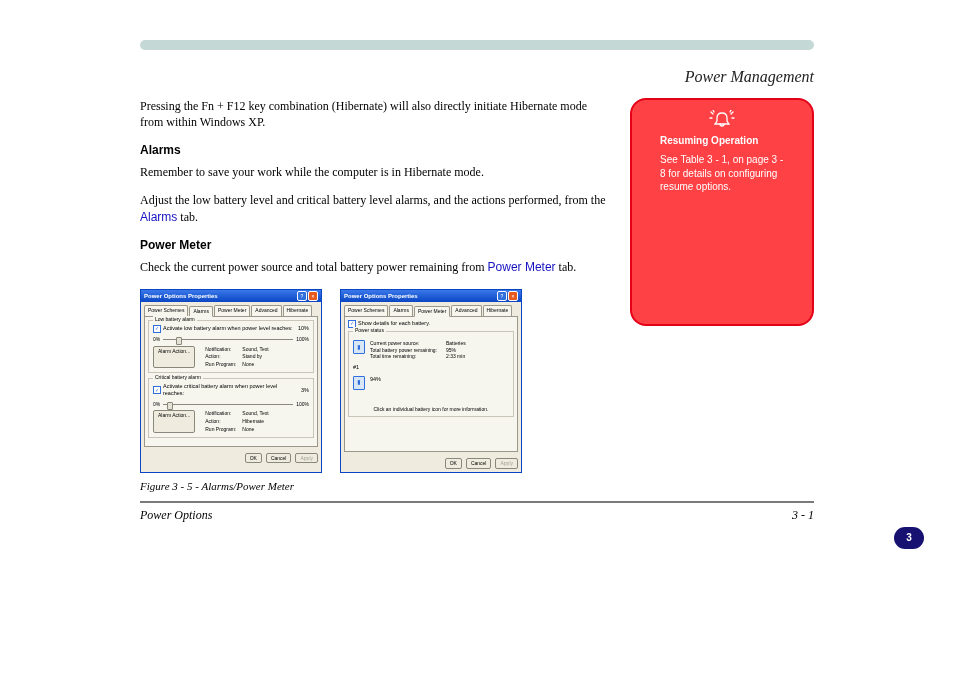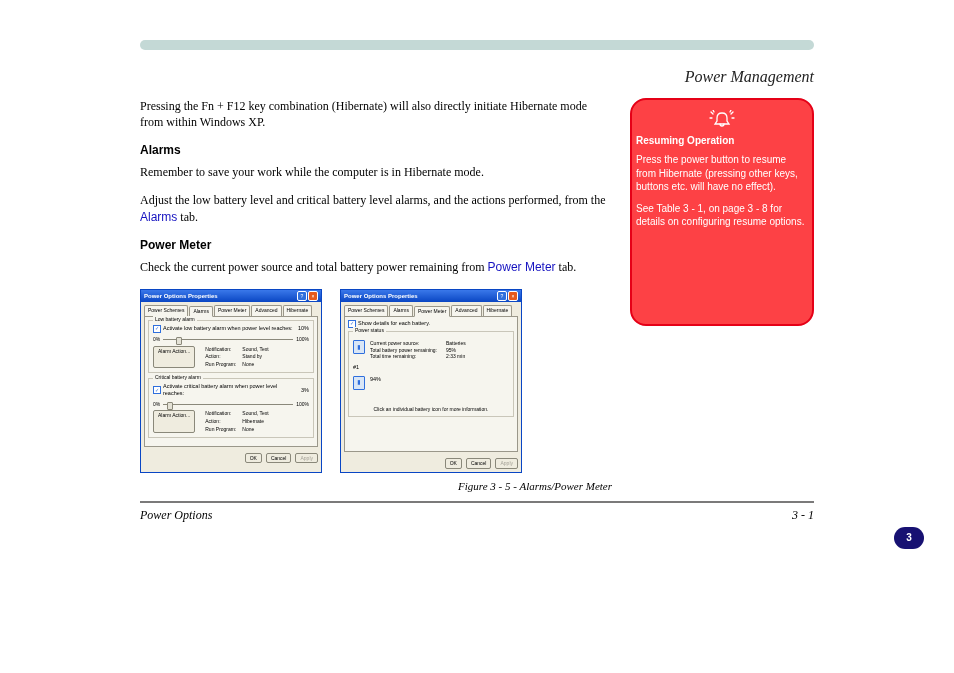--- a/index.html
+++ b/index.html
@@ -7,21 +7,21 @@
   .page-head{display:flex;justify-content:flex-end;align-items:flex-end;margin:14px 140px 10px 140px}
   .page-h1{font-style:italic;font-family:Georgia,serif;font-size:16px;color:#222}
   .body-wrap{position:relative;margin:0 140px}
   .two-col{display:flex;gap:18px}
   .col-left{flex:1;min-width:0}
   .para{margin:0 0 12px 0}
   .section-h{font-family:Arial,Helvetica,sans-serif;font-weight:bold;font-size:12px;margin:6px 0 6px}
   .kw{color:#1512c0;font-family:Arial,Helvetica,sans-serif}
   .ital{font-style:italic}
 
-  .alertbox{width:184px;min-height:228px;border:2px solid #e50017;border-radius:16px;background:#fd4145;color:#fff;font-family:Arial,Helvetica,sans-serif;font-size:10px;padding:10px 4px;box-sizing:border-box}
+  .alertbox{width:184px;min-height:228px;border:2px solid #e50017;border-radius:16px;background:#fd4145;color:#fff;font-family:Arial,Helvetica,sans-serif;font-size:10px;padding:10px 28px;box-sizing:border-box}
   .alert-icon{display:flex;justify-content:center;margin-bottom:4px;color:#fff;font-size:20px}
   .alert-title{font-weight:bold;margin-bottom:6px}
   .alert-p{margin:0 0 8px 0}
 
   .screens{display:flex;gap:18px;margin-top:14px}
   .xp-window{width:180px;background:#efecdf;border:1px solid #0946c4;font-family:Tahoma,Arial,sans-serif;font-size:5.5px;color:#000}
   .titlebar{background:linear-gradient(#3a78ea,#0a46c3);color:#fff;display:flex;align-items:center;justify-content:space-between;height:12px;padding:0 3px}
   .titlebar-text{font-weight:bold;font-size:6px}
   .titlebar-btns{display:flex;gap:1px}
   .titlebar-btns span{display:inline-flex;align-items:center;justify-content:center;width:8px;height:8px;color:#fff;border:1px solid #fff;border-radius:2px;font-size:5px;line-height:1}
@@ -42,21 +42,21 @@
   .kv{display:grid;grid-template-columns:auto auto;column-gap:6px;row-gap:1px;font-size:5px;margin-left:4px}
   .dlg-btnrow{display:flex;justify-content:flex-end;gap:4px;padding:3px}
   .dlg-btnrow .xpbtn.disabled{color:#a5a298}
   .pm-row{display:flex;align-items:flex-start;gap:5px;margin:4px 0}
   .batt-icon{width:10px;height:12px;background:#d9e6f6;border:1px solid #2f6fdd;border-radius:1px;display:inline-flex;align-items:center;justify-content:center;font-size:6px;color:#2f6fdd}
   .pm-kv{font-size:5px}
   .pm-kv div{display:flex;gap:6px}
   .pm-kv div span:first-child{min-width:70px}
   .pm-note{text-align:center;font-size:5px;margin-top:16px}
 
-  .fig-caption{font-style:italic;font-family:Georgia,serif;font-size:11px;margin:6px 0;text-align:right}
+  .fig-caption{font-style:italic;font-family:Georgia,serif;font-size:11px;margin:6px 0;text-align:left}
 
   .footer-rule{height:2px;background:#7b7a7a;margin:2px 140px 4px 140px}
   .footer{display:flex;justify-content:space-between;align-items:flex-end;margin:0 140px 6px 140px;font-family:Georgia,serif;font-size:12px}
   .page-badge{position:absolute;right:30px;bottom:124px;width:30px;height:22px;border-radius:11px;background:#171172;color:#fff;display:flex;align-items:center;justify-content:center;font-family:Arial,Helvetica,sans-serif;font-size:10px;font-weight:bold}
 
   svg{display:block}
 </style>
 </head>
 <body>
 
@@ -222,21 +222,20 @@
     <div>
       <div class="alertbox">
         <div class="alert-icon">
           <svg width="26" height="20" viewBox="0 0 26 20" fill="none" stroke="#fff" stroke-width="1.3" stroke-linecap="round">
             <path d="M13 3c-3 0-5 2-5 5v3l-2 3h14l-2-3V8c0-3-2-5-5-5z"></path>
             <path d="M11 14a2 2 0 0 0 4 0"></path>
             <path d="M4 4l-2-2M22 4l2-2M3 8H1M25 8h-2M5 2L4 0M21 2l1-2"></path>
           </svg>
         </div>
         <div class="alert-title">Resuming Operation</div>
-        <p class="alert-p">Press the power button to resume from Hibernate (pressing other keys, buttons etc. will have no effect).</p>
         <p class="alert-p">See Table 3 - 1, on page 3 - 8 for details on configuring resume options.</p>
       </div>
     </div>
   </div>
 </div>
 
 <div class="footer-rule"></div>
 <div class="footer">
   <span class="ital">Power Options</span>
   <span class="ital">3 - 1</span>

